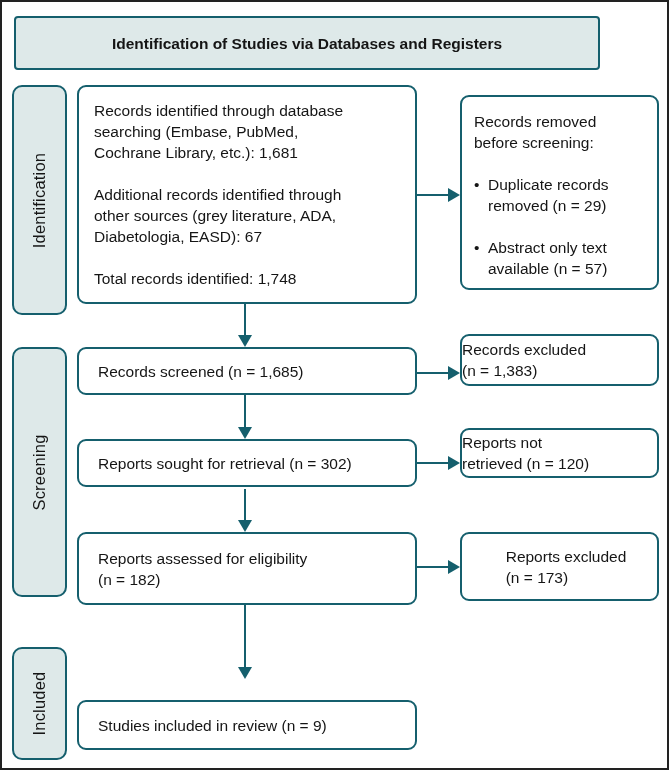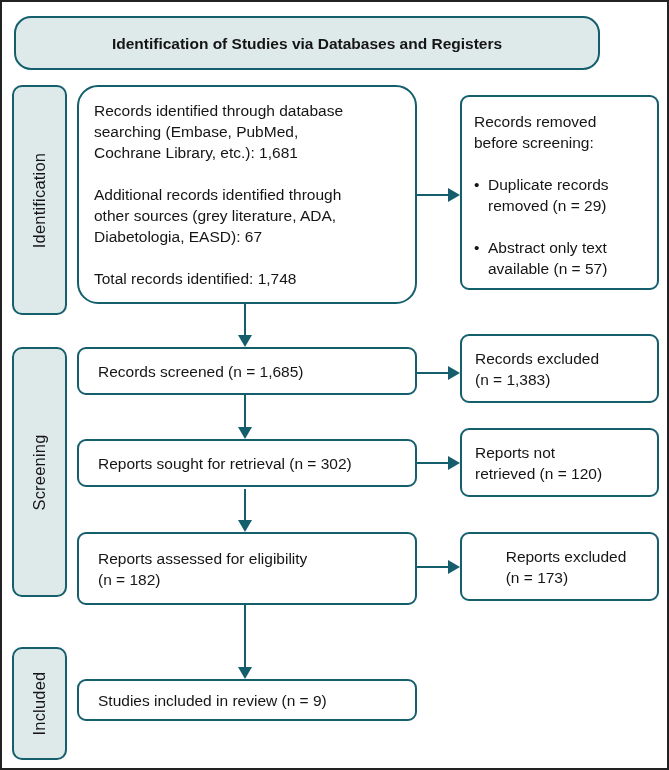--- a/index.html
+++ b/index.html
@@ -13,21 +13,21 @@
   }
   .box{
     position:absolute; box-sizing:border-box; background:#ffffff;
     border:2px solid var(--border,#155f6d); border-radius:9px;
     font-size:15.5px; line-height:21px;
   }
   .fillbox{ background:var(--fill,#dee9e9); }
   .center{ display:flex; align-items:center; justify-content:center; }
   .vcenter{ display:flex; align-items:center; }
   .pre{ white-space:pre-line; }
-  .header-box{ left:12px; top:14px; width:586px; height:54px; border-radius:17px; font-weight:bold; text-align:center; }
+  .header-box{ left:12px; top:14px; width:586px; height:54px; border-radius:4px; font-weight:bold; text-align:center; }
   .side{ left:10px; width:55px; border-radius:10px; display:flex; align-items:center; justify-content:center; }
   .side span{ transform:rotate(-90deg); white-space:nowrap; font-size:16.5px; letter-spacing:.2px; }
   .main{ left:75px; width:340px; }
   .rbox{ left:458px; width:199px; }
   .padL{ padding-left:19px; padding-right:5px; }
   .vshaft{ position:absolute; width:2px; background:var(--arrow,#155f6d); }
   .vhead{ position:absolute; width:0; height:0; border-left:7px solid transparent; border-right:7px solid transparent; border-top:12px solid var(--arrow,#155f6d); }
   .hshaft{ position:absolute; height:2px; background:var(--arrow,#155f6d); }
   .hhead{ position:absolute; width:0; height:0; border-top:7px solid transparent; border-bottom:7px solid transparent; border-left:12px solid var(--arrow,#155f6d); }
   .bullet-row{ display:flex; margin-top:21px; }
@@ -45,21 +45,21 @@
   <div class="box fillbox side" style="top:83px; height:230px;">
     <span>Identification</span>
   </div>
   <div class="box fillbox side" style="top:345px; height:250px;">
     <span>Screening</span>
   </div>
   <div class="box fillbox side" style="top:645px; height:113px;">
     <span>Included</span>
   </div>
 
-  <div class="box main" style="top:83px; height:219px; padding:13px 6px 0 15px;border-radius:21px;">
+  <div class="box main" style="top:83px; height:219px; padding:13px 6px 0 15px;">
     <span class="pre">Records identified through database
 searching (Embase, PubMed,
 Cochrane Library, etc.): 1,681
 
 Additional records identified through
 other sources (grey literature, ADA,
 Diabetologia, EASD): 67
 
 Total records identified: 1,748</span>
   </div>
@@ -70,45 +70,45 @@
 
   <div class="box main vcenter padL" style="top:437px; height:48px;">
     <span>Reports sought for retrieval (n = 302)</span>
   </div>
 
   <div class="box main vcenter padL" style="top:530px; height:73px;">
     <span class="pre">Reports assessed for eligibility
 (n = 182)</span>
   </div>
 
-  <div class="box main vcenter padL" style="top:677px; height:42px;">
+  <div class="box main vcenter padL" style="top:698px; height:50px;">
     <span>Studies included in review (n = 9)</span>
   </div>
 
   <div class="box rbox" style="top:93px; height:195px; padding:14px 8px 0 12px;">
     <div class="pre">Records removed
 before screening:</div>
     <div class="bullet-row">
       <span class="bullet-glyph">•</span>
       <span class="pre">Duplicate records
 removed (n = 29)</span>
     </div>
     <div class="bullet-row">
       <span class="bullet-glyph">•</span>
       <span class="pre">Abstract only text
 available (n = 57)</span>
     </div>
   </div>
 
-  <div class="box rbox vcenter" style="top:332px; height:69px; padding-left:13px;">
+  <div class="box rbox vcenter" style="top:332px; height:52px; ">
     <span class="pre">Records excluded
 (n = 1,383)</span>
   </div>
 
-  <div class="box rbox vcenter" style="top:426px; height:69px; padding-left:13px;">
+  <div class="box rbox vcenter" style="top:426px; height:50px; ">
     <span class="pre">Reports not
 retrieved (n = 120)</span>
   </div>
 
   <div class="box rbox vcenter" style="top:530px; height:69px; padding-left:13px;justify-content:center;">
     <span class="pre">Reports excluded
 (n = 173)</span>
   </div>
 
   <div>

